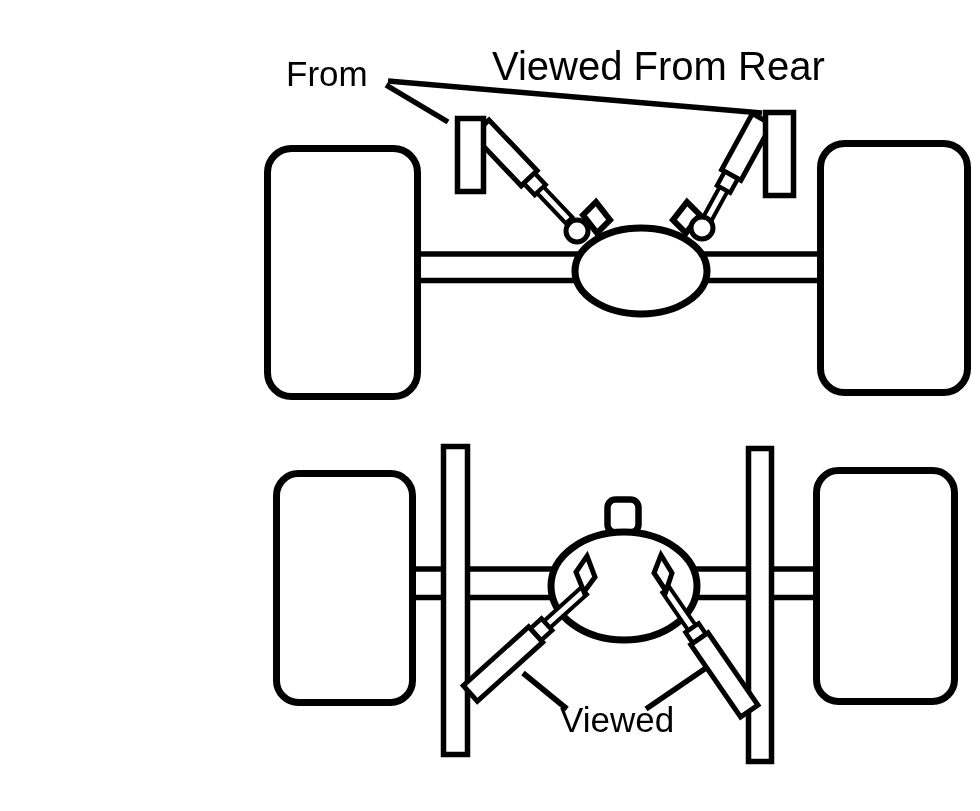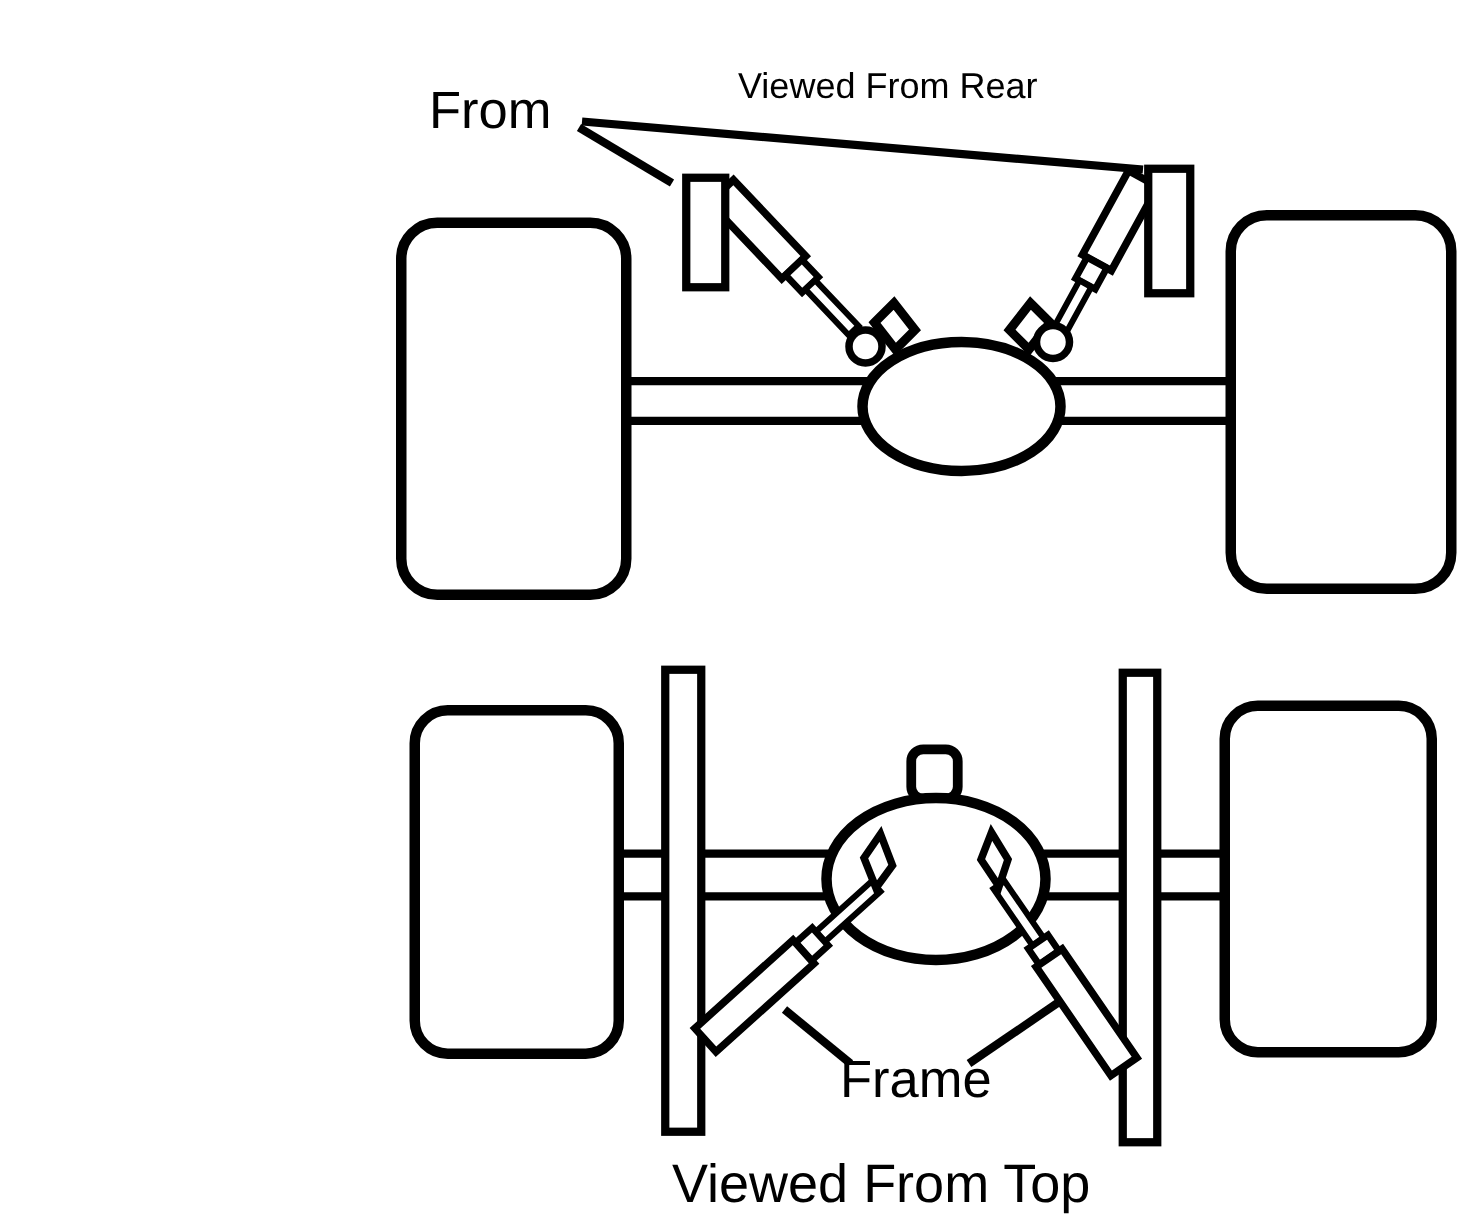--- a/index.html
+++ b/index.html
@@ -15,21 +15,21 @@
   }
   .canvas svg { position:absolute; left:0; top:0; }
   .label {
     position:absolute;
     white-space:nowrap;
     color:var(--ink);
     line-height:1.05;
     letter-spacing:0px;
   }
   .label-frame   { left:286px; top:56px;  font-size:35px; }
-  .label-rear    { left:492px; top:45px;  font-size:24px;text-align:right; }
+  .label-rear    { left:492px; top:45px;  font-size:40px;text-align:right; }
   .label-shocks  { left:560px; top:702px; font-size:35px; }
   .label-top     { left:448px; top:770px; font-size:36px; }
   
   .st  { stroke:var(--ink); fill:none; }
   .stf { stroke:var(--ink); fill:var(--paper); }
 </style>
 </head>
 <body>
 
 <div class="canvas">
@@ -105,16 +105,15 @@
       <polygon class="stf" points="587,556 595,577 584,592 576,572" stroke-width="5"></polygon>
       <polygon class="stf" points="661,555 672,573 666,591 654,573" stroke-width="5"></polygon>
 
       <line class="st" x1="523" y1="673" x2="567" y2="709" stroke-width="5.5"></line>
       <line class="st" x1="706" y1="668" x2="646" y2="709" stroke-width="5.5"></line>
     </g>
   </svg>
 
   <div class="label label-frame">From</div>
   <div class="label label-rear">Viewed From Rear</div>
-  <div class="label label-shocks">Frame</div>
-  <div class="label label-top">Viewed From Top</div>
+  <div class="label label-shocks">Viewed</div>
 
 </div>
 
 </body></html>

